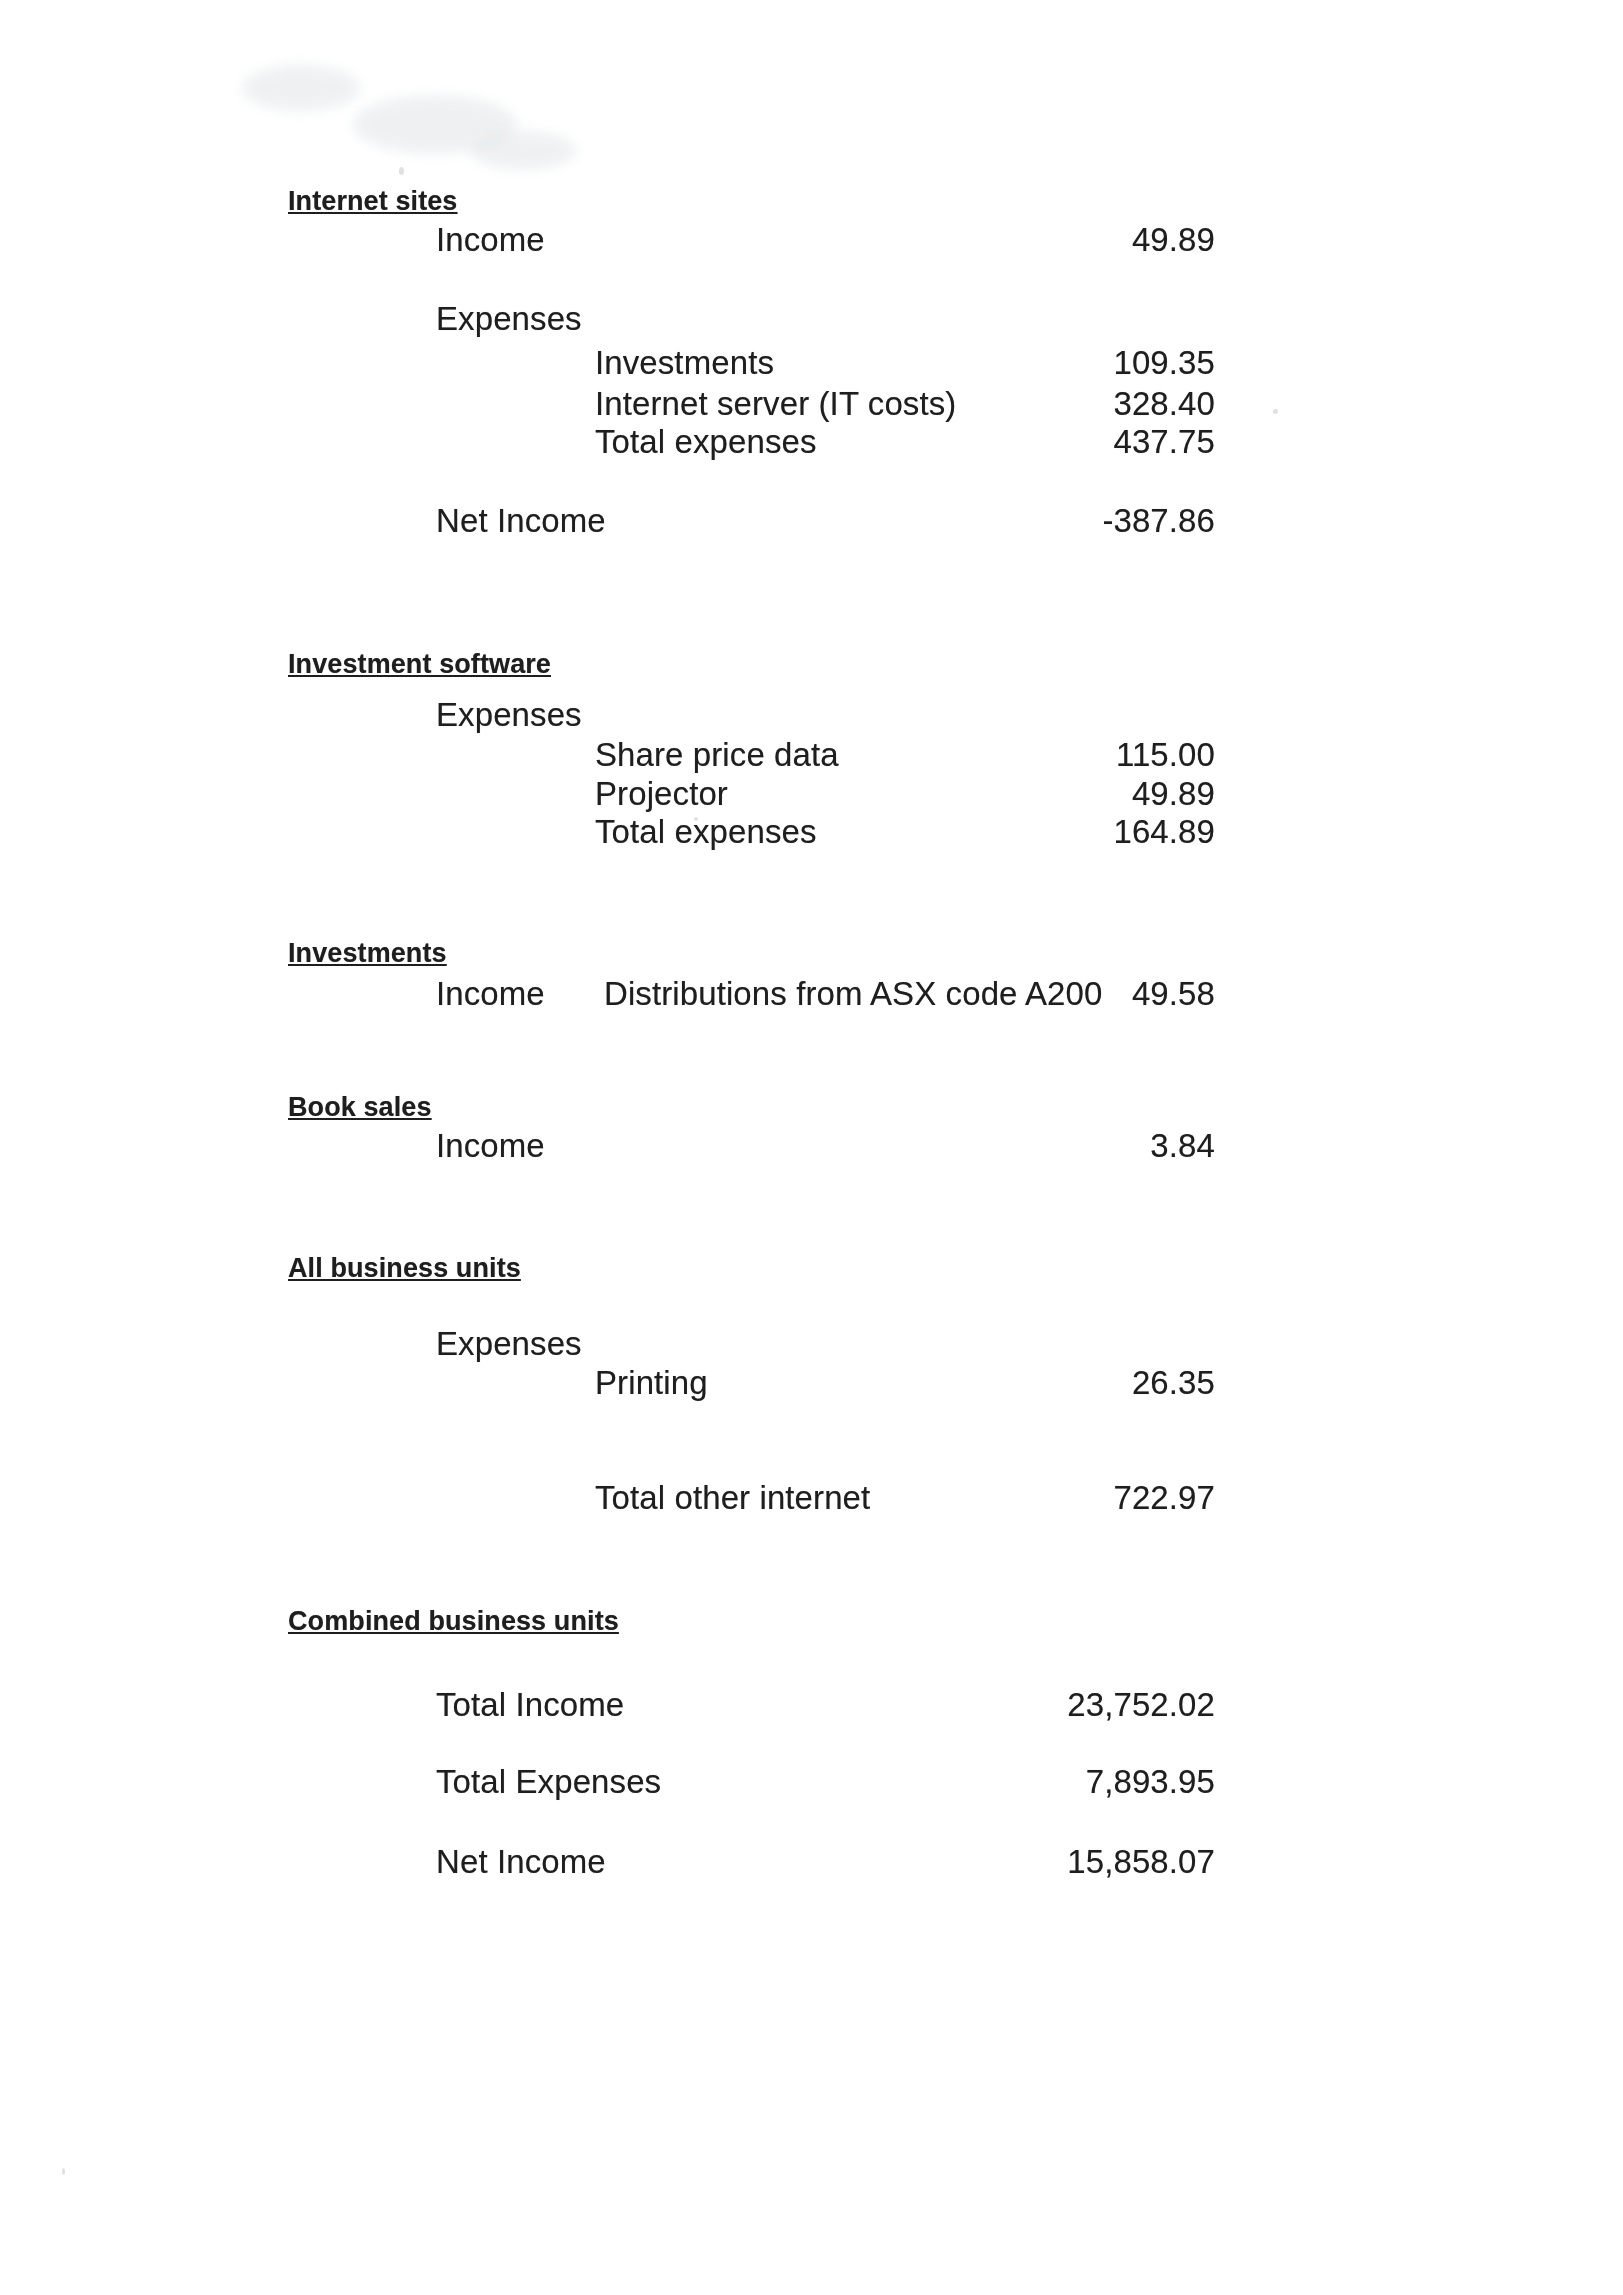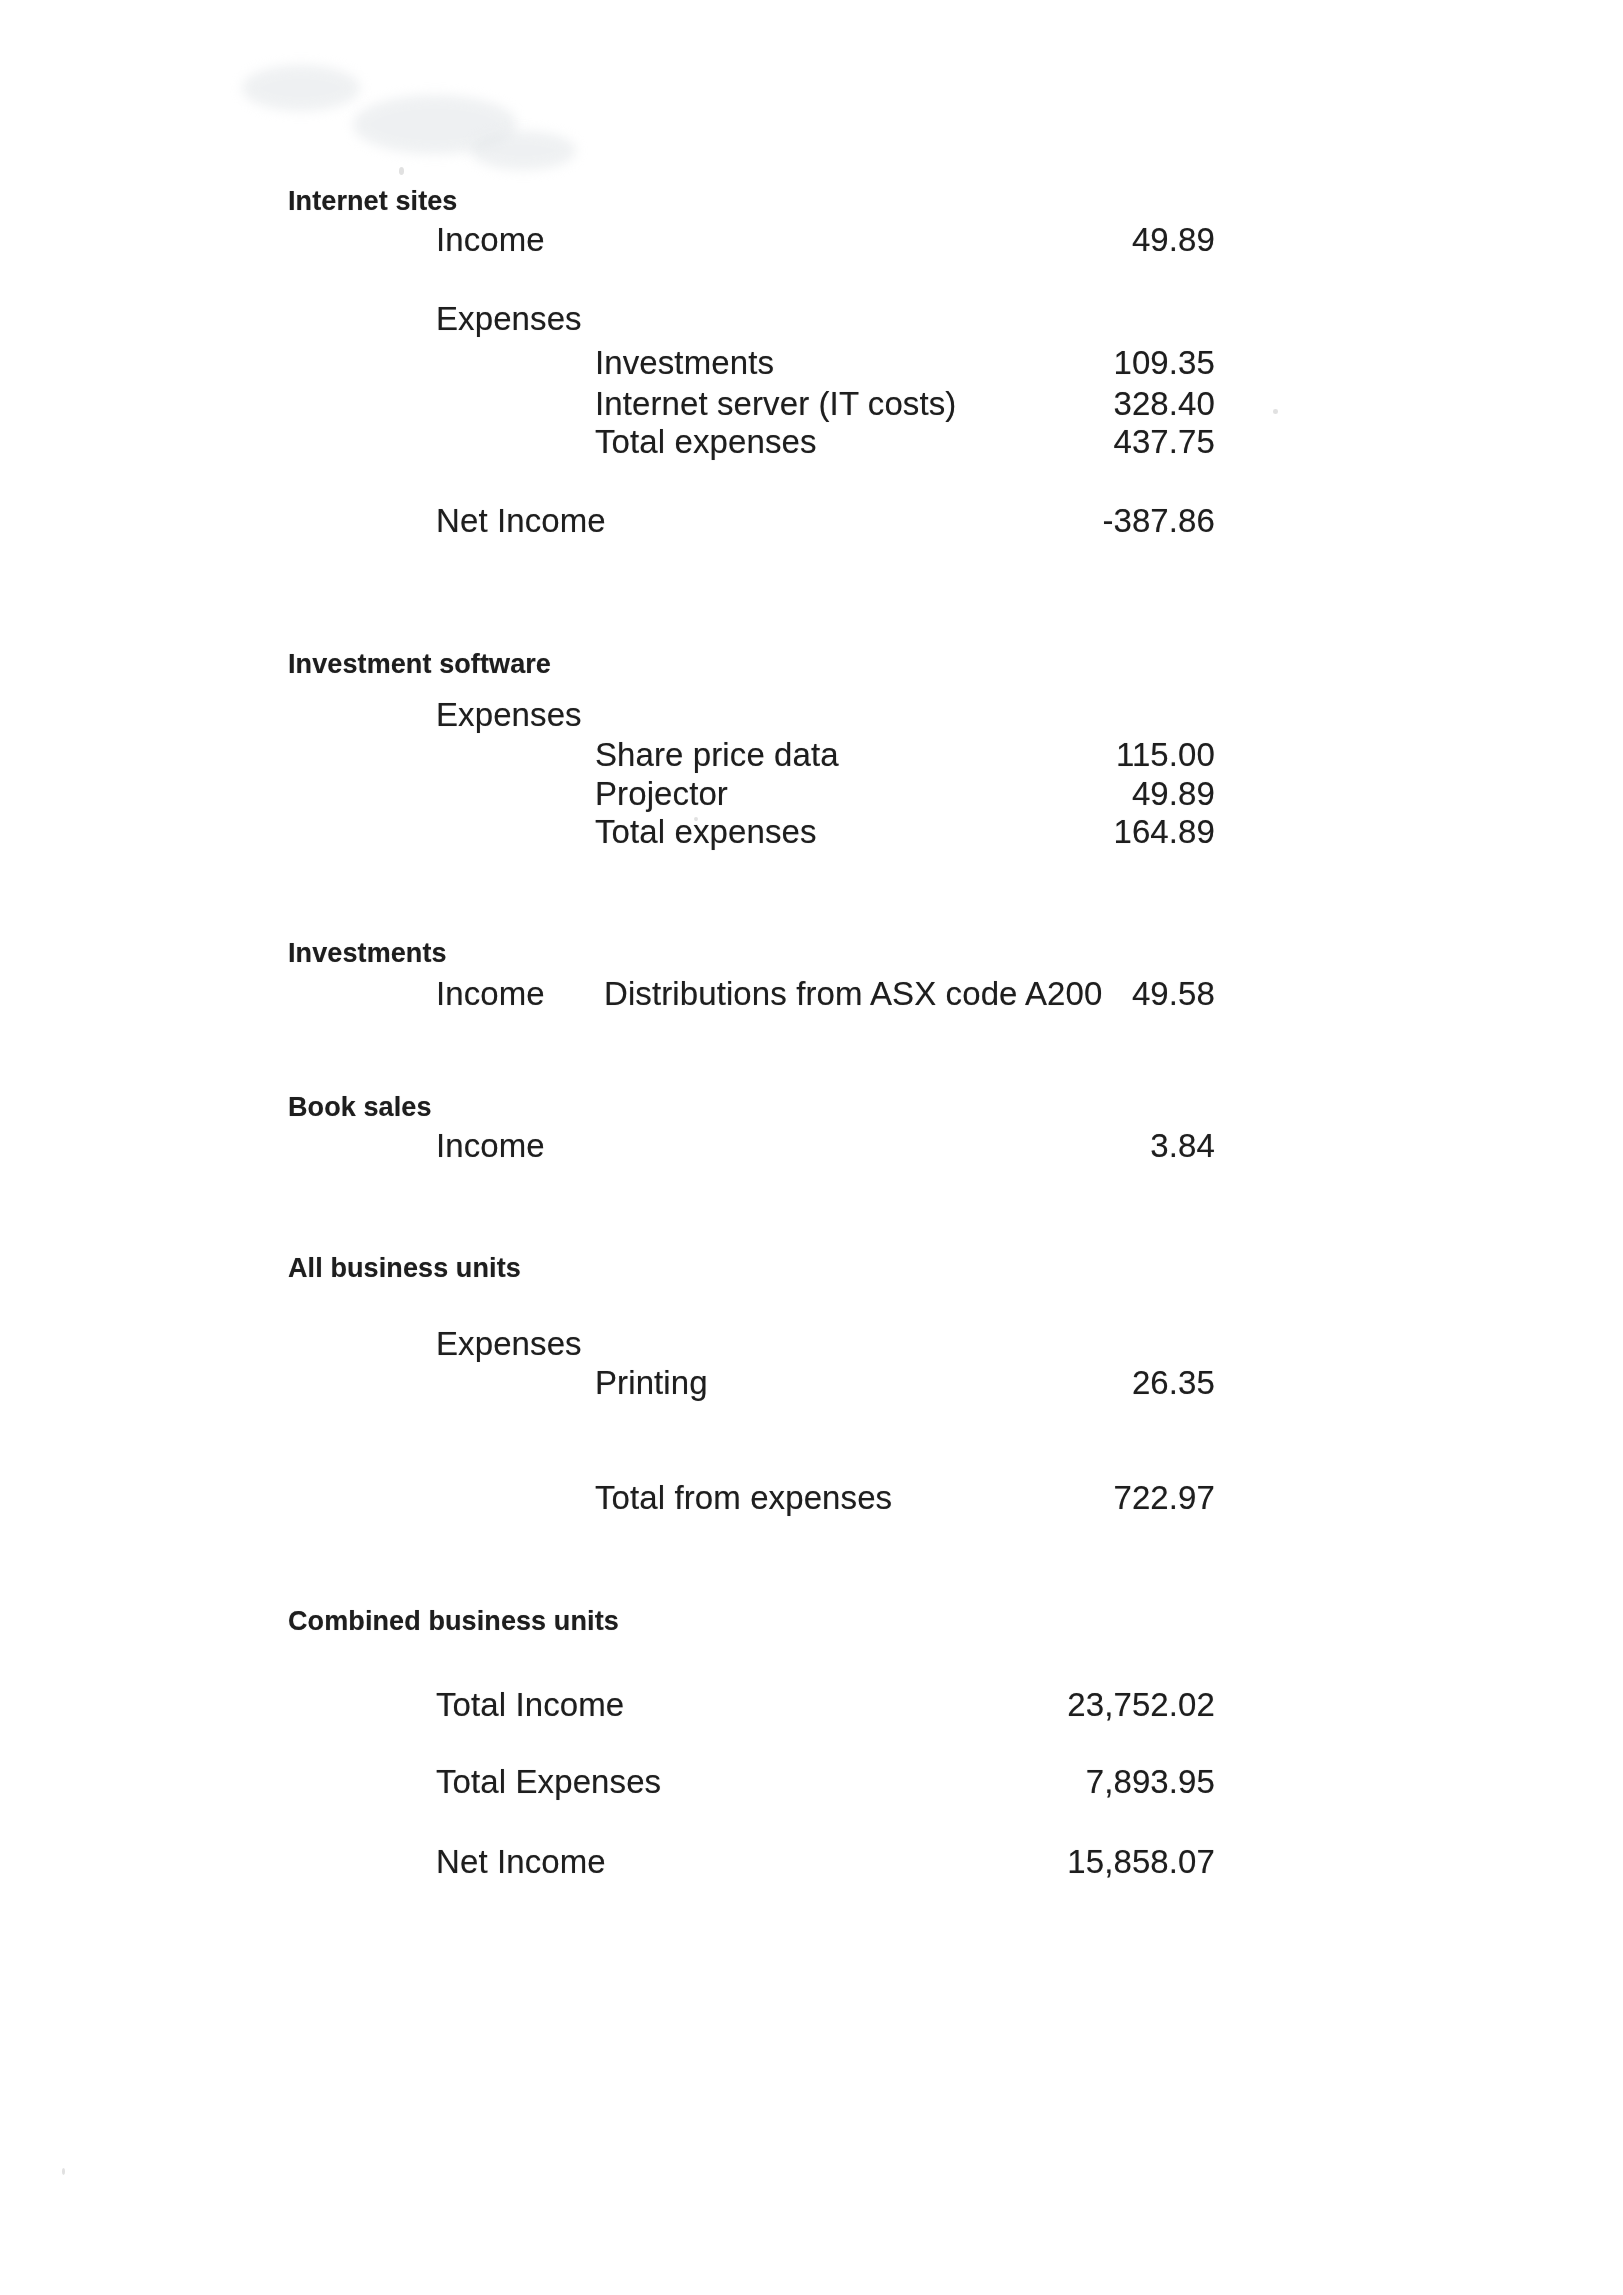--- a/index.html
+++ b/index.html
@@ -23,20 +23,21 @@
     letter-spacing: 0.1px;
     white-space: nowrap;
   }
   .heading {
     position: absolute;
     left: 288px;
     font-size: 27px;
     font-weight: bold;
     line-height: 33px;
     height: 33px;
+    text-decoration: underline;
   }
   .row {
     position: absolute;
     left: 12px;
     width: 1623px;
     height: 33px;
     line-height: 33px;
     font-size: 33px;
   }
   .lbl, .detail {
@@ -136,21 +137,21 @@
 
   <div class="heading txt" style="top:1252px">All business units</div>
   <div class="row" style="top:1327px">
     <span class="lbl txt" style="left:424px">Expenses</span>
   </div>
   <div class="row" style="top:1366px">
     <span class="lbl txt" style="left:583px">Printing</span>
     <span class="val txt">26.35</span>
   </div>
   <div class="row" style="top:1481px">
-    <span class="lbl txt" style="left:583px">Total from expenses</span>
+    <span class="lbl txt" style="left:583px">Total other internet</span>
     <span class="val txt">722.97</span>
   </div>
 
   <div class="heading txt" style="top:1605px">Combined business units</div>
   <div class="row" style="top:1688px">
     <span class="lbl txt" style="left:424px">Total Income</span>
     <span class="val txt">23,752.02</span>
   </div>
   <div class="row" style="top:1765px">
     <span class="lbl txt" style="left:424px">Total Expenses</span>

